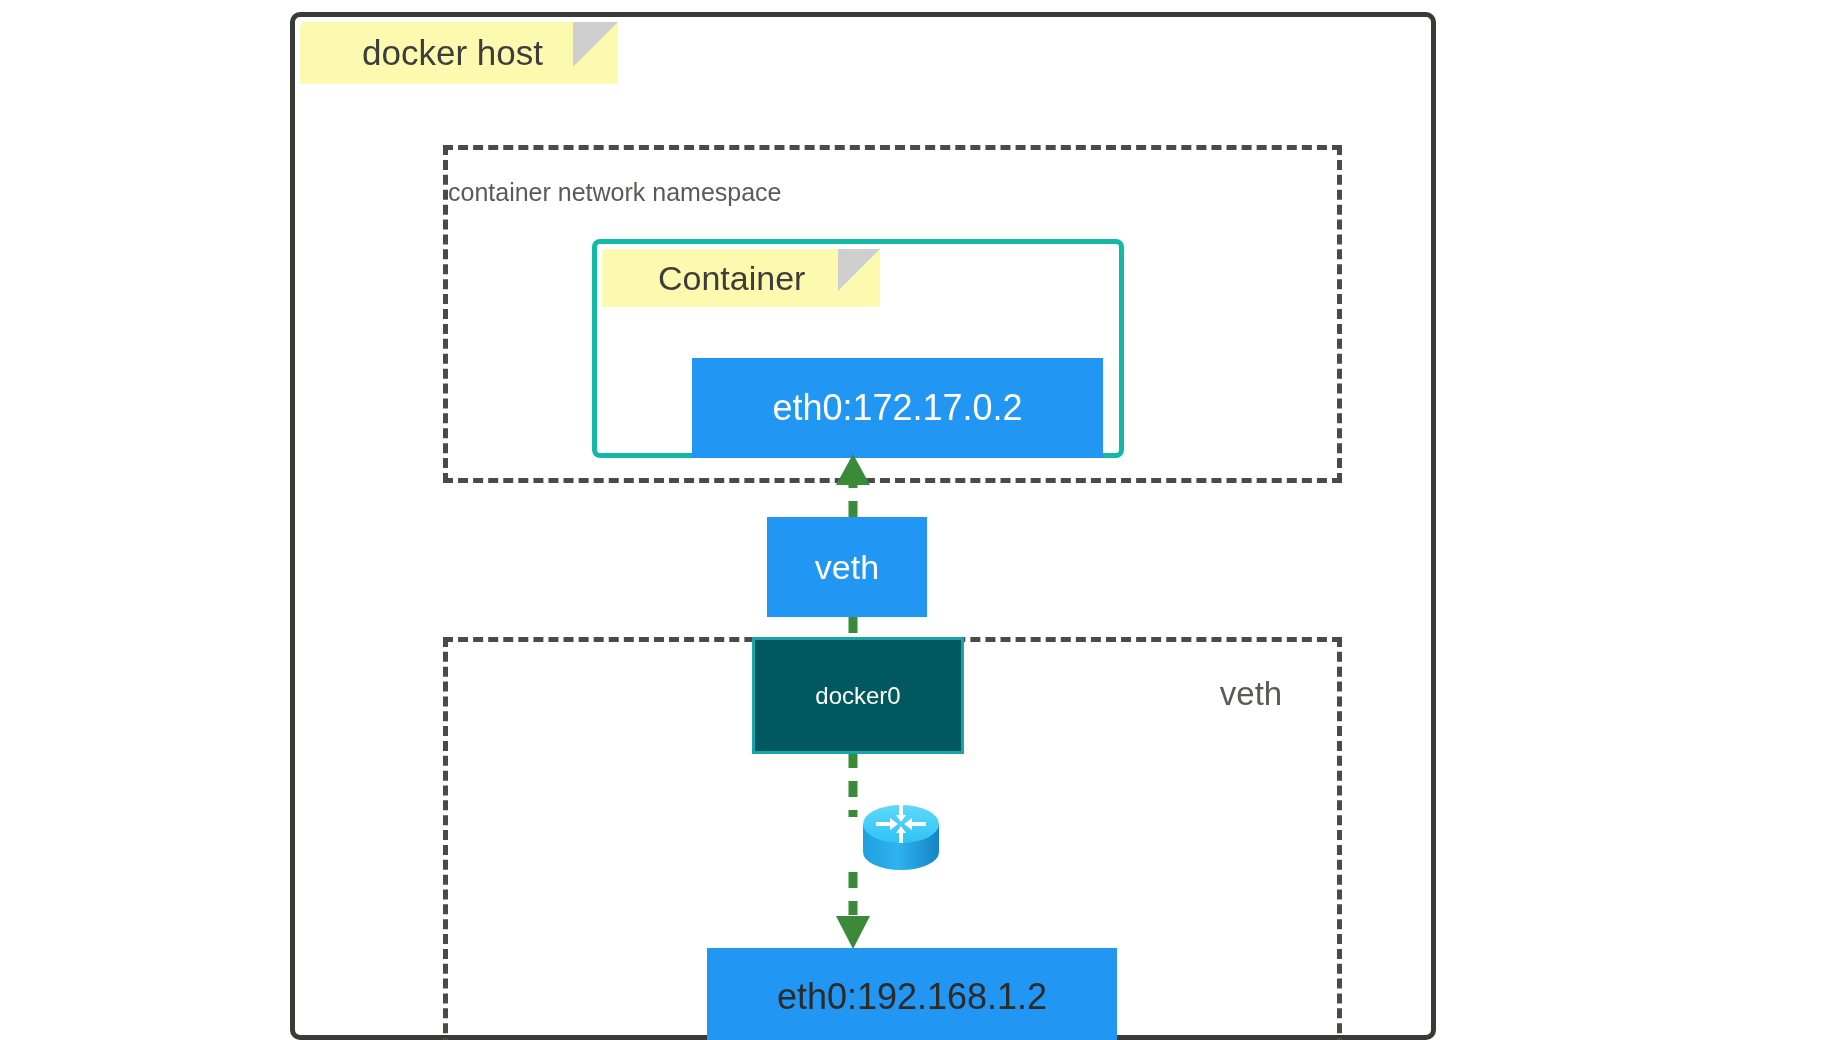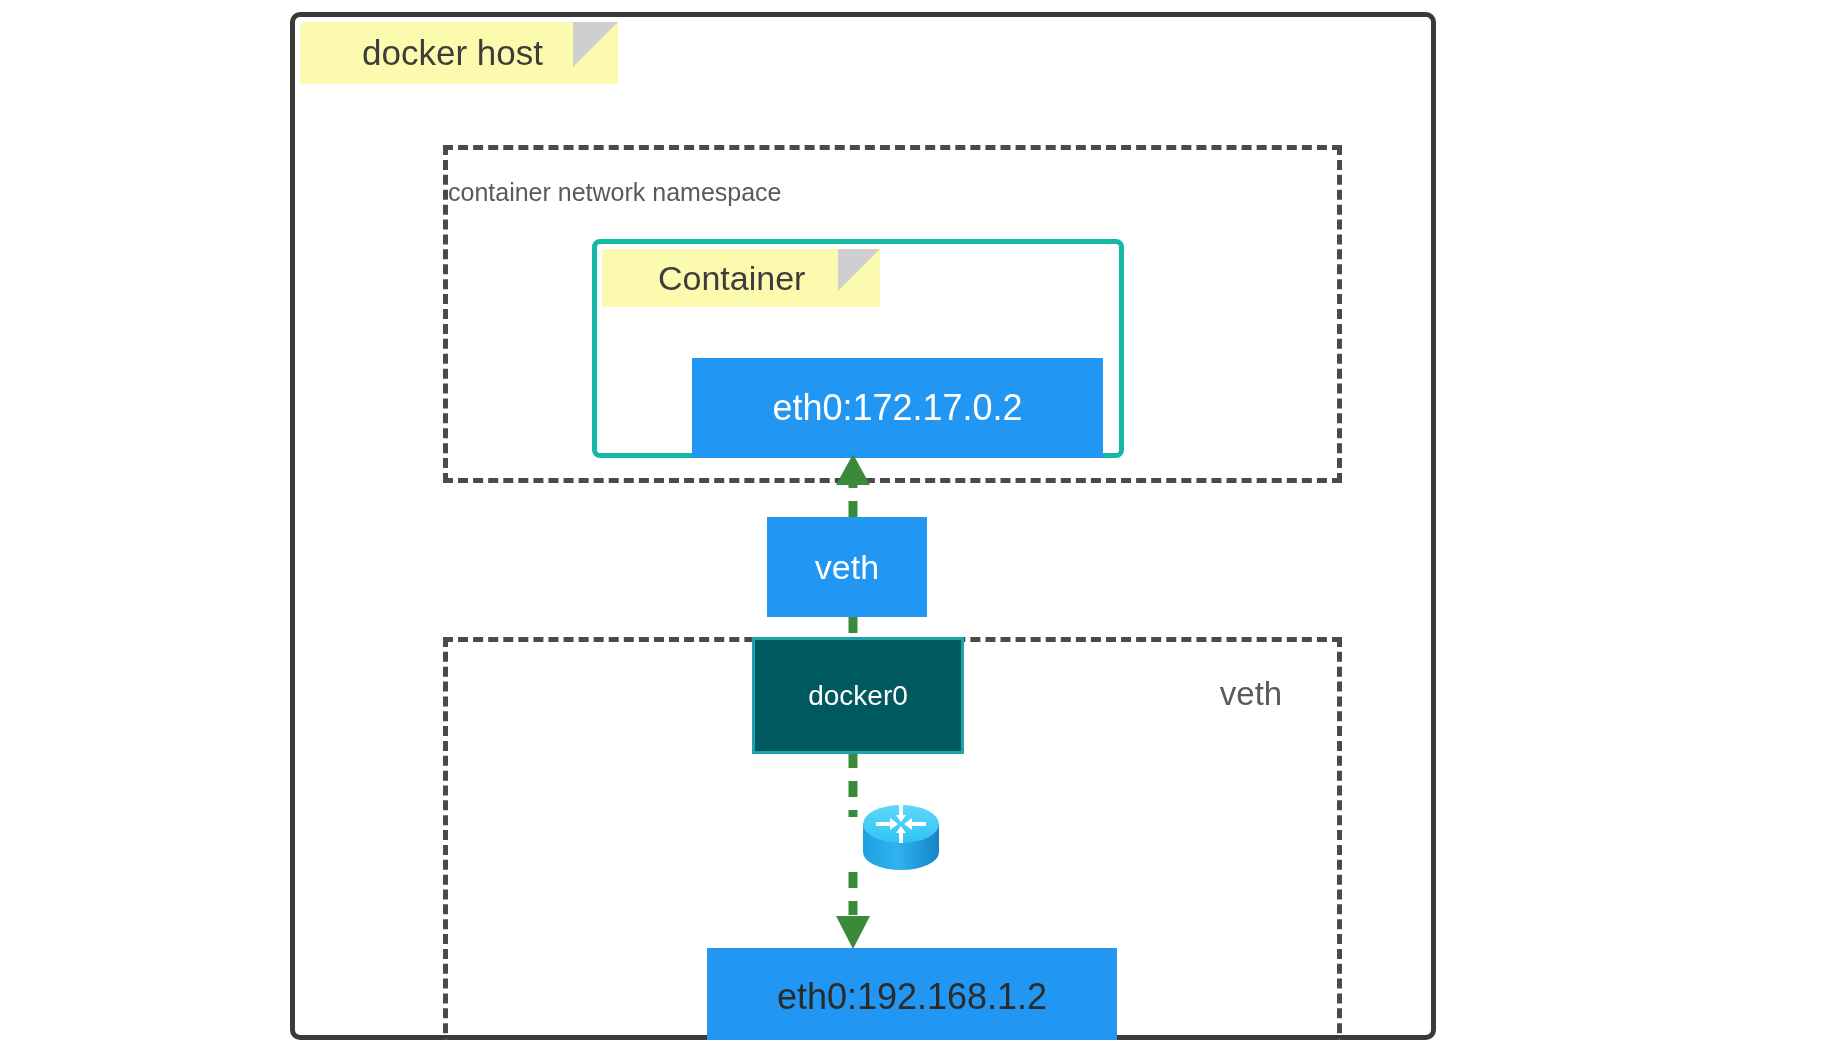--- a/index.html
+++ b/index.html
@@ -155,21 +155,21 @@
   }
 
   #docker0-node {
     left: 457px;
     top: 620px;
     width: 212px;
     height: 117px;
     background: #00595e;
     border: 3px solid #1aa3ab;
     color: #ffffff;
-    font-size: 28px;
+    font-size: 24px;
     z-index: 6;
   }
 
   #eth0-host {
     left: 412px;
     top: 931px;
     width: 410px;
     height: 97px;
     background: #2196f3;
     color: #2b2b29;

